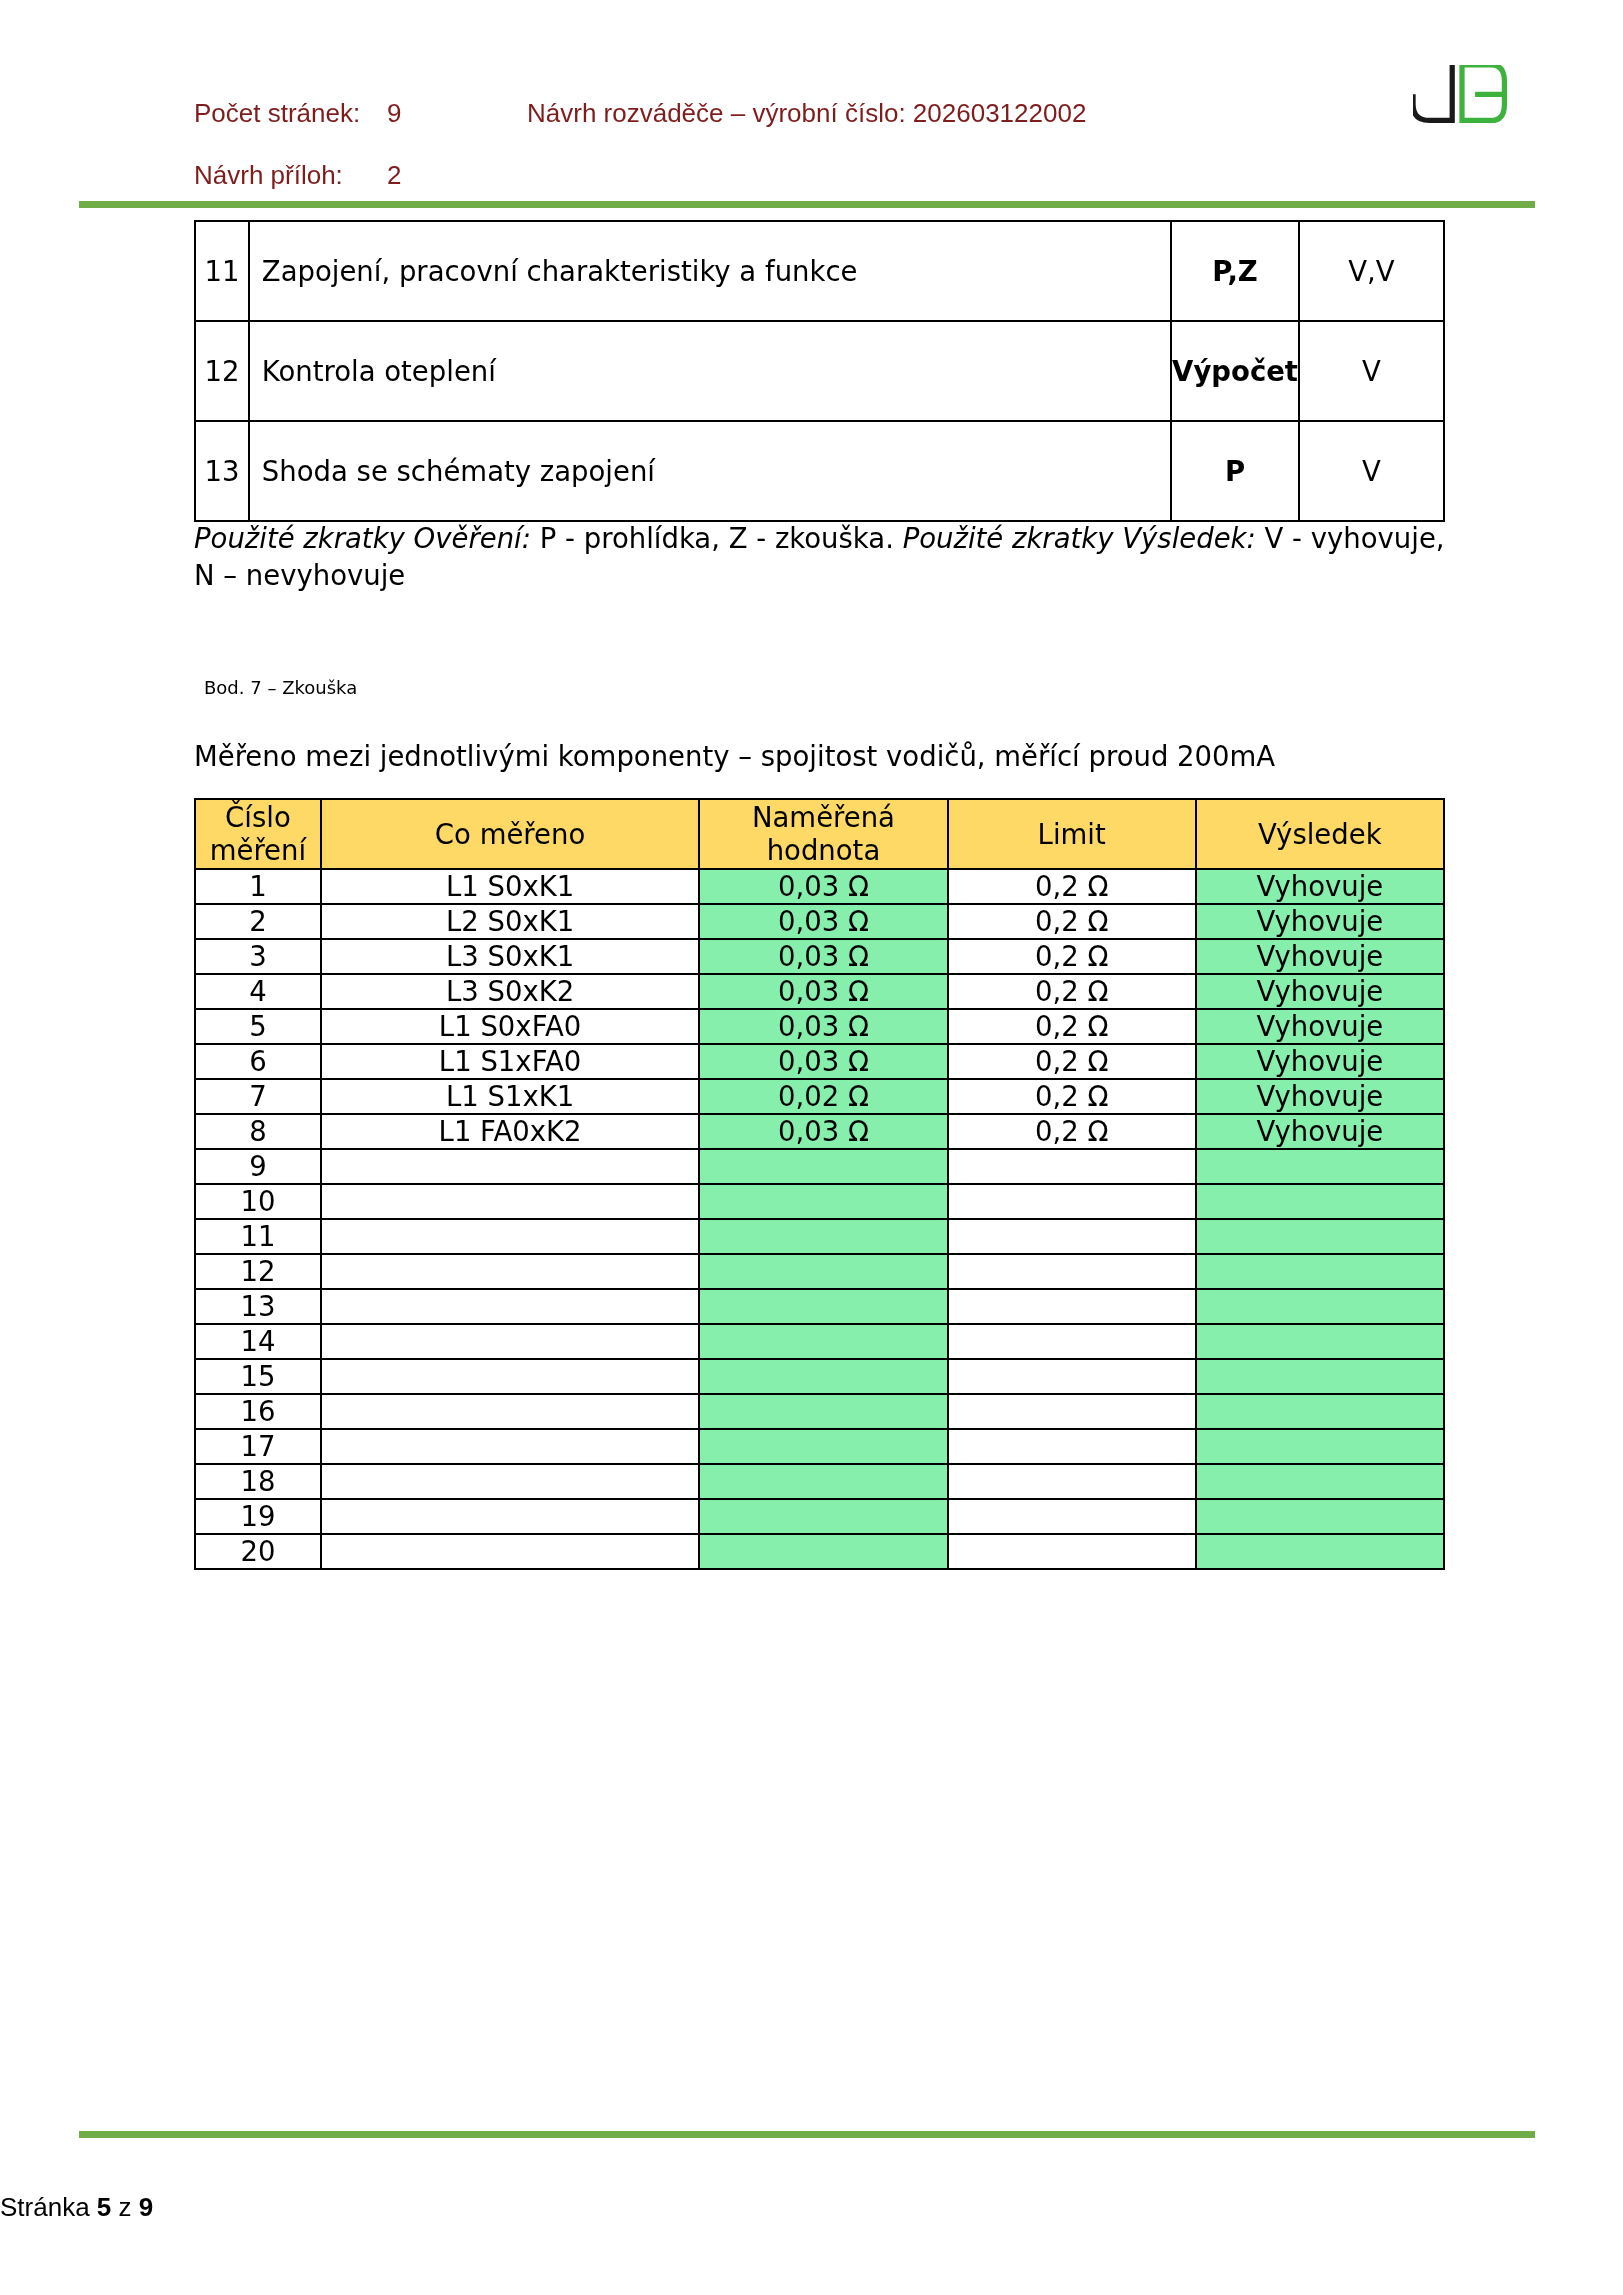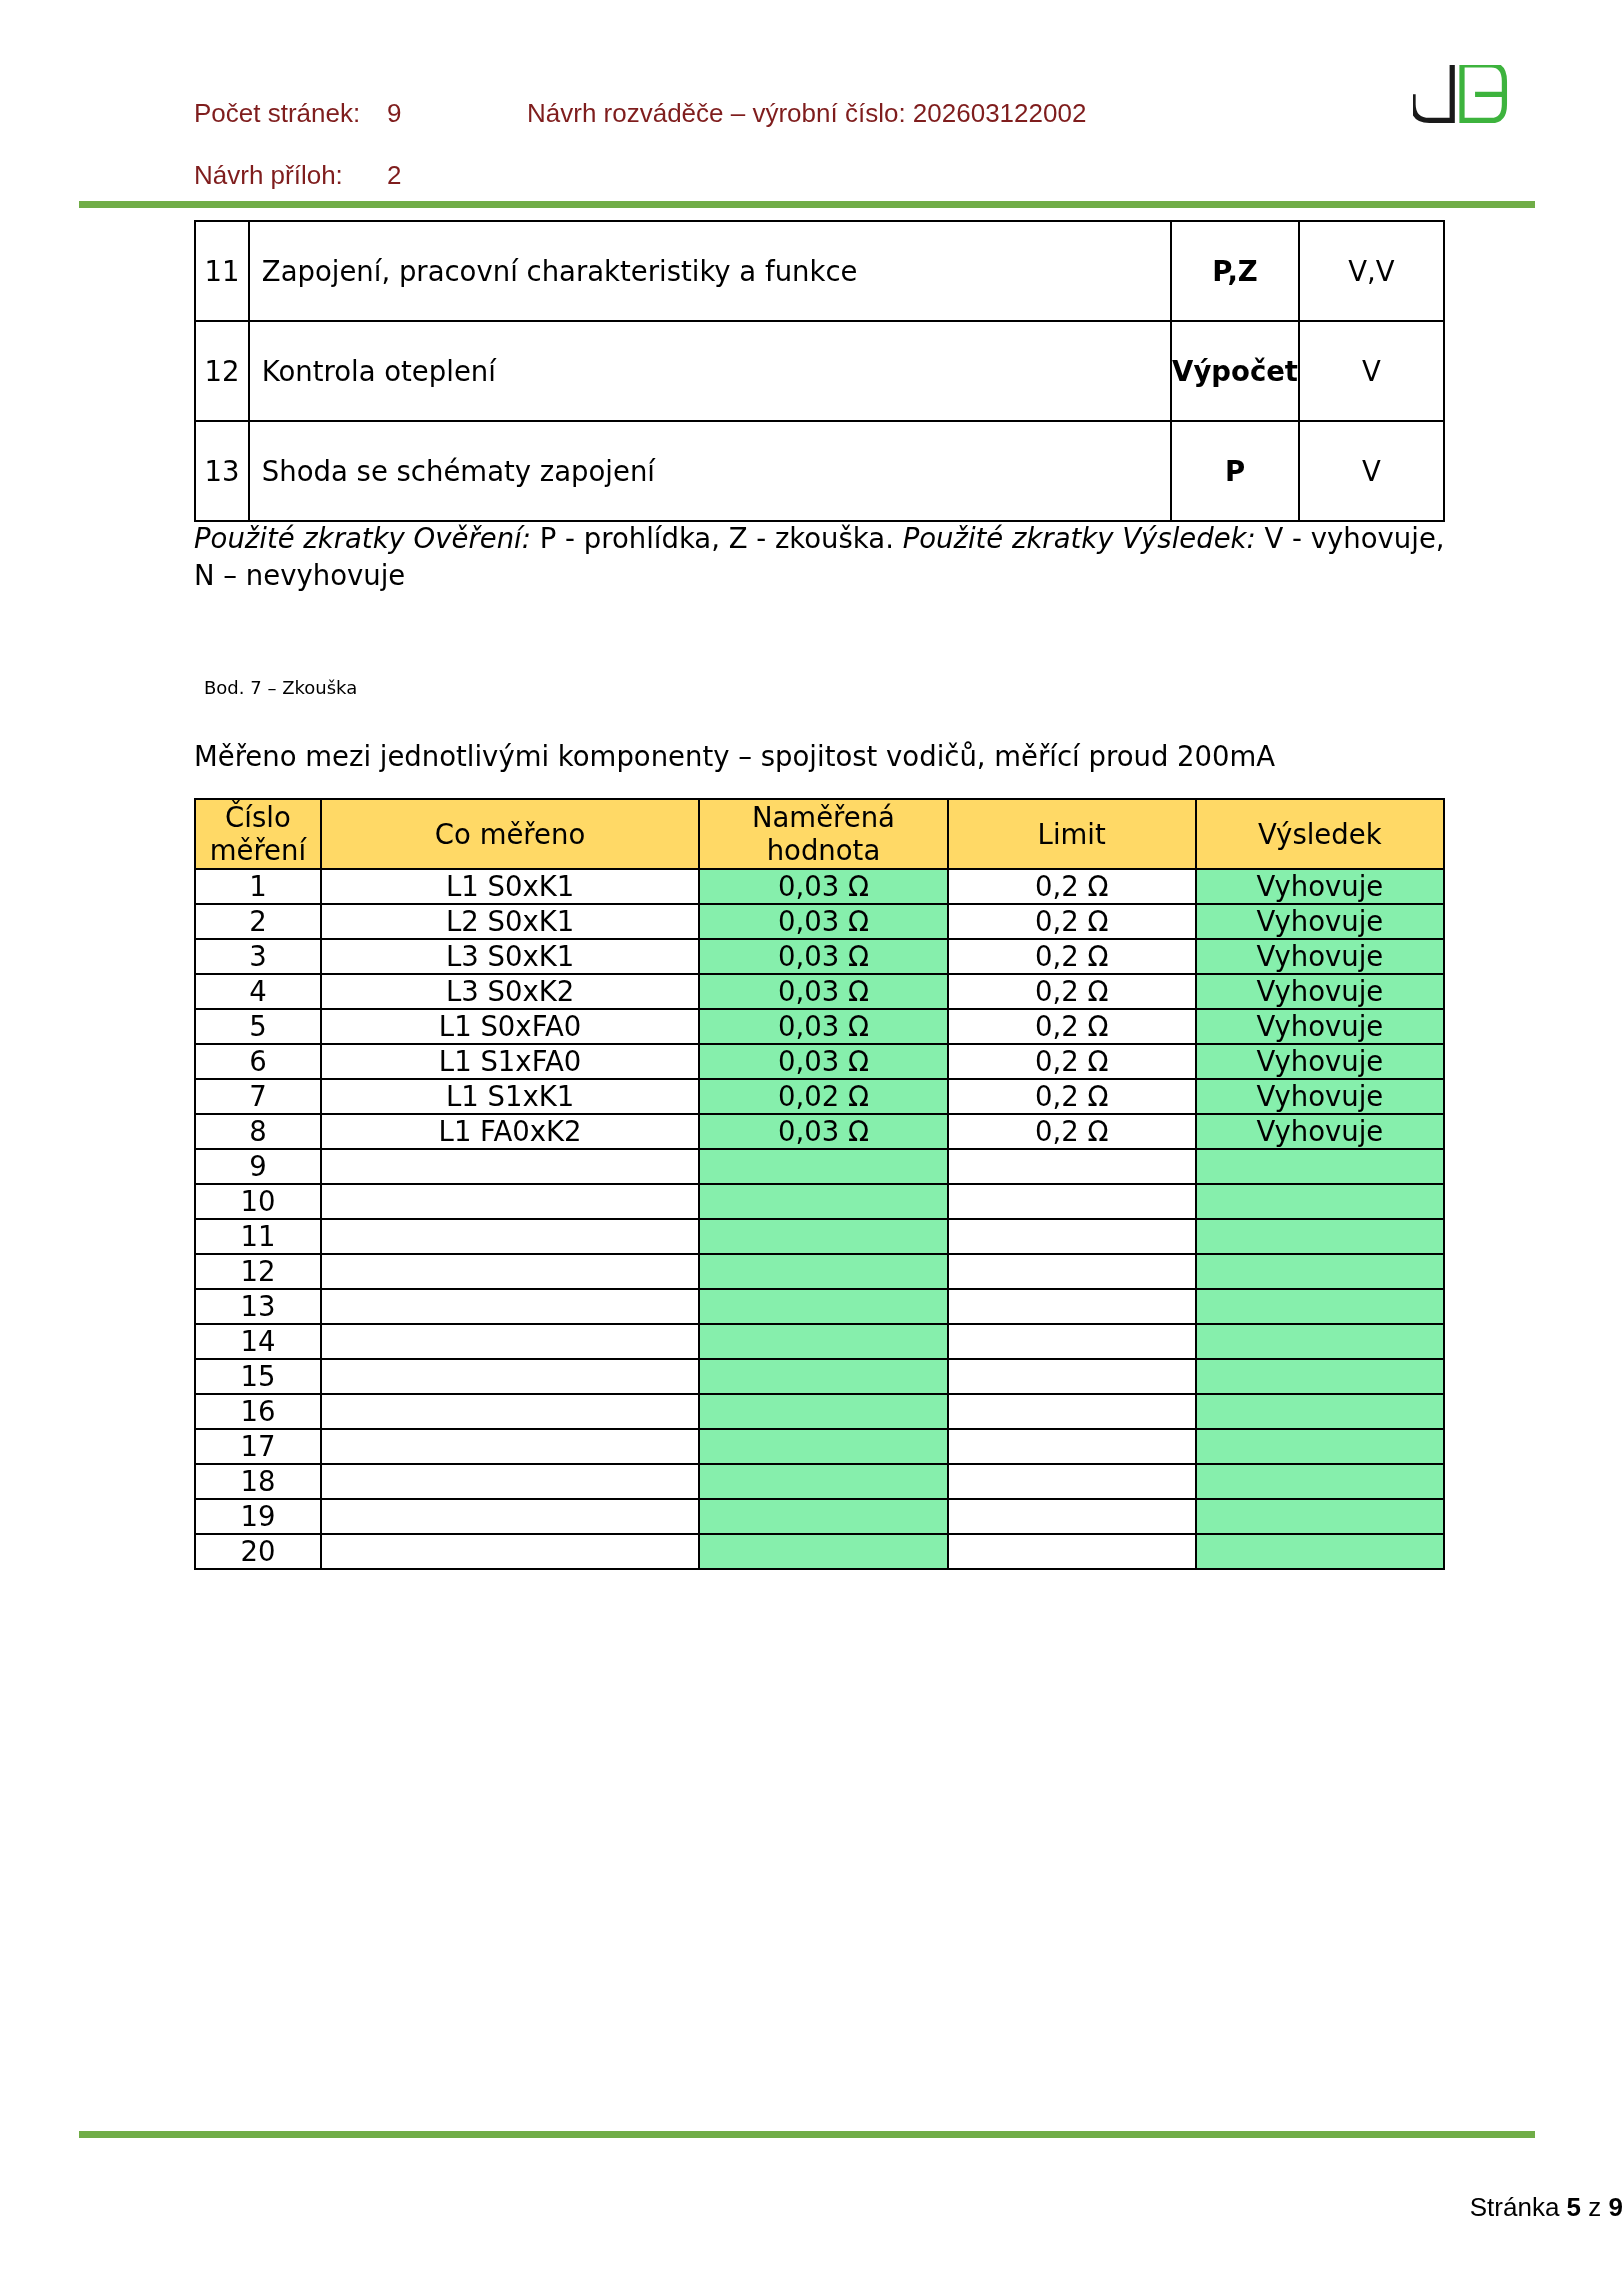--- a/index.html
+++ b/index.html
@@ -27,21 +27,21 @@
   table.meas {
     position: absolute; left: 194px; top: 798px; width: 1251px;
     border-collapse: collapse; font-family: "DejaVu Sans", sans-serif; font-size: 27.5px;
   }
   table.meas th, table.meas td { border: 2px solid #000; text-align: center; padding: 0; }
   table.meas th { background: #ffd966; font-weight: normal; height: 68px; line-height: 33px; }
   table.meas td { height: 33px; line-height: 33px; }
   table.meas td.g { background: #86efac; }
   .c1 { width: 124px; } .c2 { width: 378px; } .c3 { width: 247px; margin-left: 20px; } .c4 { width: 247px; } .c5 { width: 247px; margin-top: 44px; }
 
-  .footer { position: absolute; top: 2192px; left: 0; width: 1623px; text-align: right; font-family: "Liberation Sans", sans-serif; font-size: 26px; }
+  .footer { position: absolute; top: 2192px; left: 0; width: 1623px; text-align: left; font-family: "Liberation Sans", sans-serif; font-size: 26px; }
   .footer b { font-weight: bold; }
 </style>
 </head>
 <body>
 
 <div class="hdr-text" style="left:194px; top:98px;">Počet stránek:</div>
 <div class="hdr-text" style="left:387px; top:98px;">9</div>
 <div class="hdr-text" style="left:527px; top:98px;text-align:center;">
   <span>Návrh rozváděče – výrobní číslo:</span>
   <span>202603122002</span>

